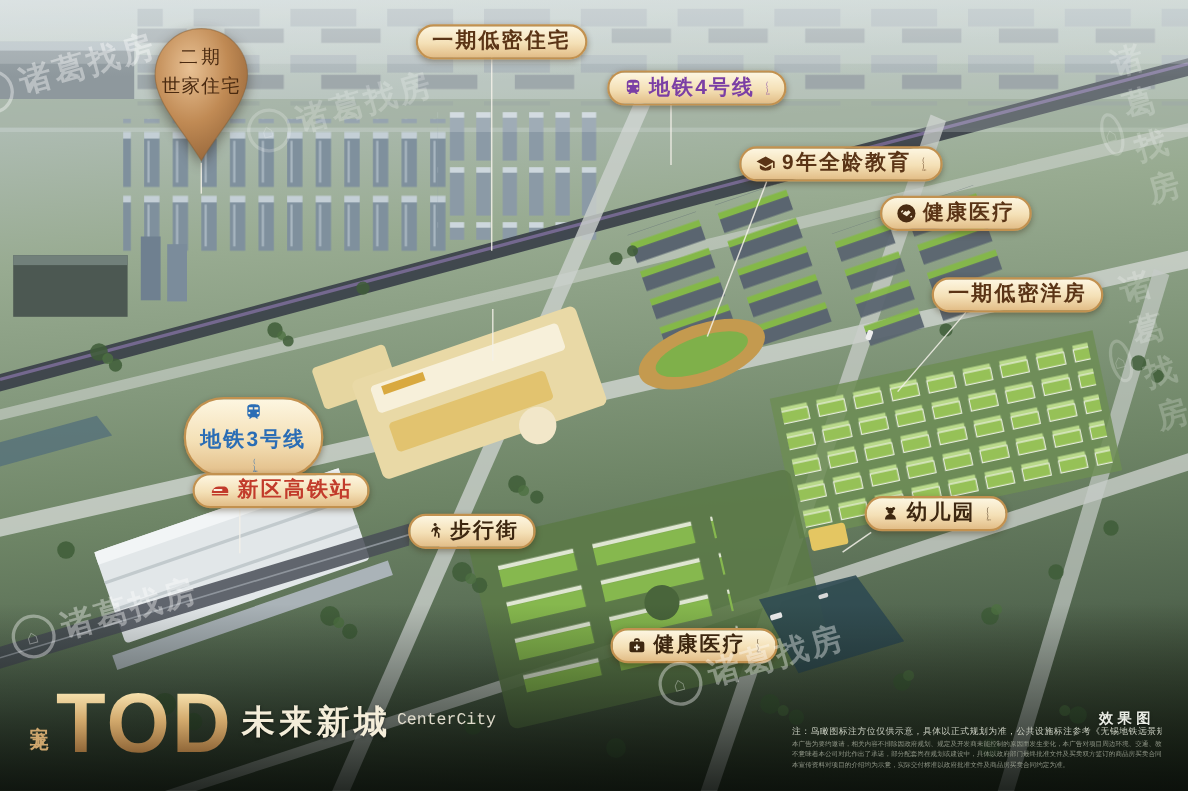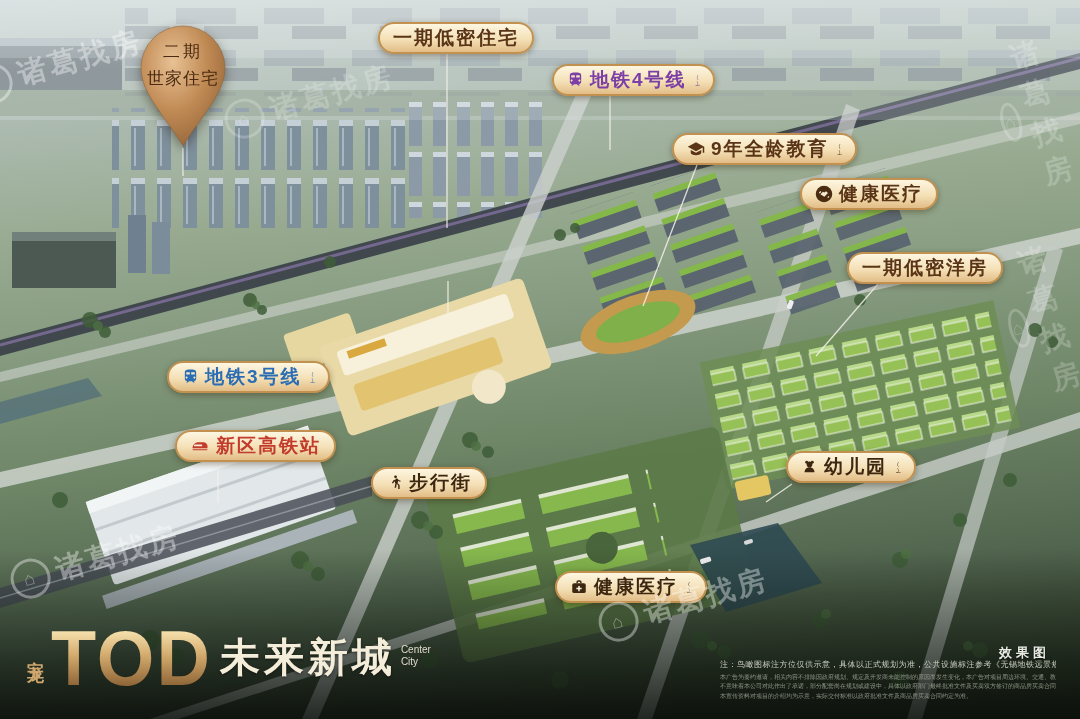--- a/index.html
+++ b/index.html
@@ -19,43 +19,43 @@
     padding:3px 13px;border-radius:999px;white-space:nowrap;
     background:linear-gradient(180deg,#fdf6e1 0%,#f4e0b6 55%,#e2bd87 100%);
     border:2px solid #c2914f;box-shadow:0 2px 6px rgba(50,32,8,.4);
     font-weight:bold;font-size:19px;letter-spacing:2px;line-height:1.15;}
   .pill .ic{display:inline-flex;flex:0 0 auto;}
   .pill .suffix{writing-mode:vertical-rl;text-orientation:upright;font-size:6px;
     letter-spacing:0;font-weight:normal;opacity:.8;margin-left:1px;max-height:22px;overflow:hidden;}
   .c-brown{color:#5a3416;}
   .c-dark{color:#3d2710;}
   .c-purple{color:#7b3fa5;}
-  .c-blue{color:#2a6db5;}
+  .c-blue{color:#2a6db5;flex-direction:column;}
   .c-red{color:#c23b2b;}
 
   
   .pin{position:absolute;left:137px;top:22px;width:92px;height:126px;z-index:13;
     filter:drop-shadow(0 4px 6px rgba(30,20,5,.45));}
   .pin-text{position:absolute;left:0;top:18px;width:92px;text-align:center;z-index:14;
     color:#4a2a10;font-weight:normal;letter-spacing:3px;}
   .pin-text .l1{display:block;font-size:17px;}
   .pin-text .l2{display:block;font-size:17px;letter-spacing:1px;margin-top:4px;}
 
   
   .logo{position:absolute;left:24px;top:630px;z-index:15;display:flex;align-items:center;}
   .logo .brand{writing-mode:vertical-rl;text-orientation:upright;color:#cfa76e;
     font-size:17px;font-weight:bold;letter-spacing:4px;margin:0 4px 16px 0;}
   .logo .tod{font-size:74px;font-weight:bold;line-height:.78;letter-spacing:2px;
     background:linear-gradient(180deg,#f5dfab 5%,#d2a96c 45%,#8d6436 95%);
     -webkit-background-clip:text;background-clip:text;color:transparent;
     transform:scaleY(1.04);transform-origin:bottom;}
-  .logo .cn{font-size:40px;font-weight:bold;color:#f4edd9;letter-spacing:4px;
+  .logo .cn{font-size:30px;font-weight:bold;color:#f4edd9;letter-spacing:4px;
     margin:0 0 4px 8px;text-shadow:0 1px 3px rgba(0,0,0,.5);}
-  .logo .en{display:flex;flex-direction:column;color:#e9e4d4;font-size:10px;
-    line-height:1.15;margin:0 0 8px 5px;opacity:.95;}
+  .logo .en{display:flex;flex-direction:row;color:#e9e4d4;font-size:15px;
+    line-height:1.15;margin:0 0 8px 5px;opacity:.95;font-family:Liberation Mono, monospace;}
 
   
   .render-tag{position:absolute;right:30px;top:644px;z-index:15;color:#e9ece4;
     font-size:13px;font-weight:bold;letter-spacing:4px;text-shadow:0 1px 2px rgba(0,0,0,.6);}
   .note-block{position:absolute;right:24px;top:659px;width:336px;z-index:15;text-align:left;}
   .note-line{color:#d2d6c9;font-size:8px;letter-spacing:.5px;white-space:nowrap;
     overflow:hidden;opacity:.95;}
   .fine{margin-top:3px;}
   .fine div{color:#a9af9f;font-size:6px;line-height:1.55;white-space:nowrap;overflow:hidden;opacity:.8;}
 

